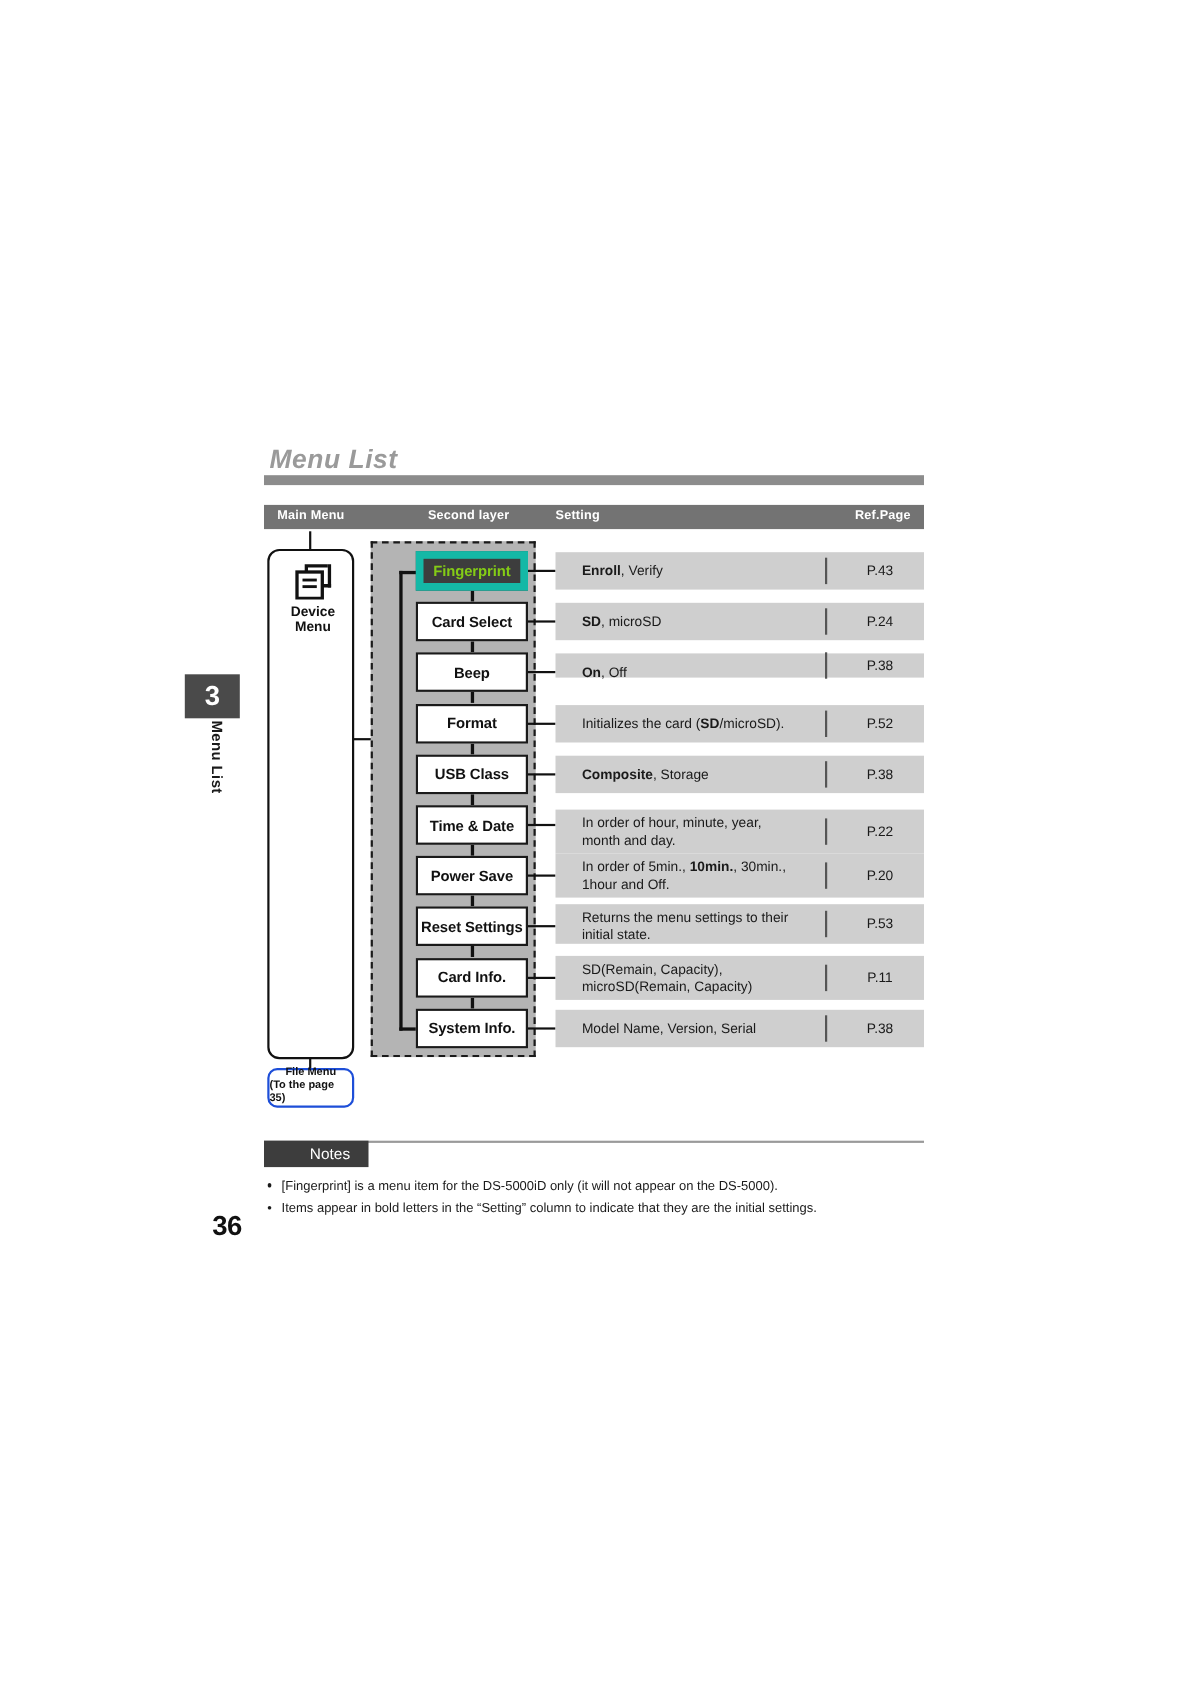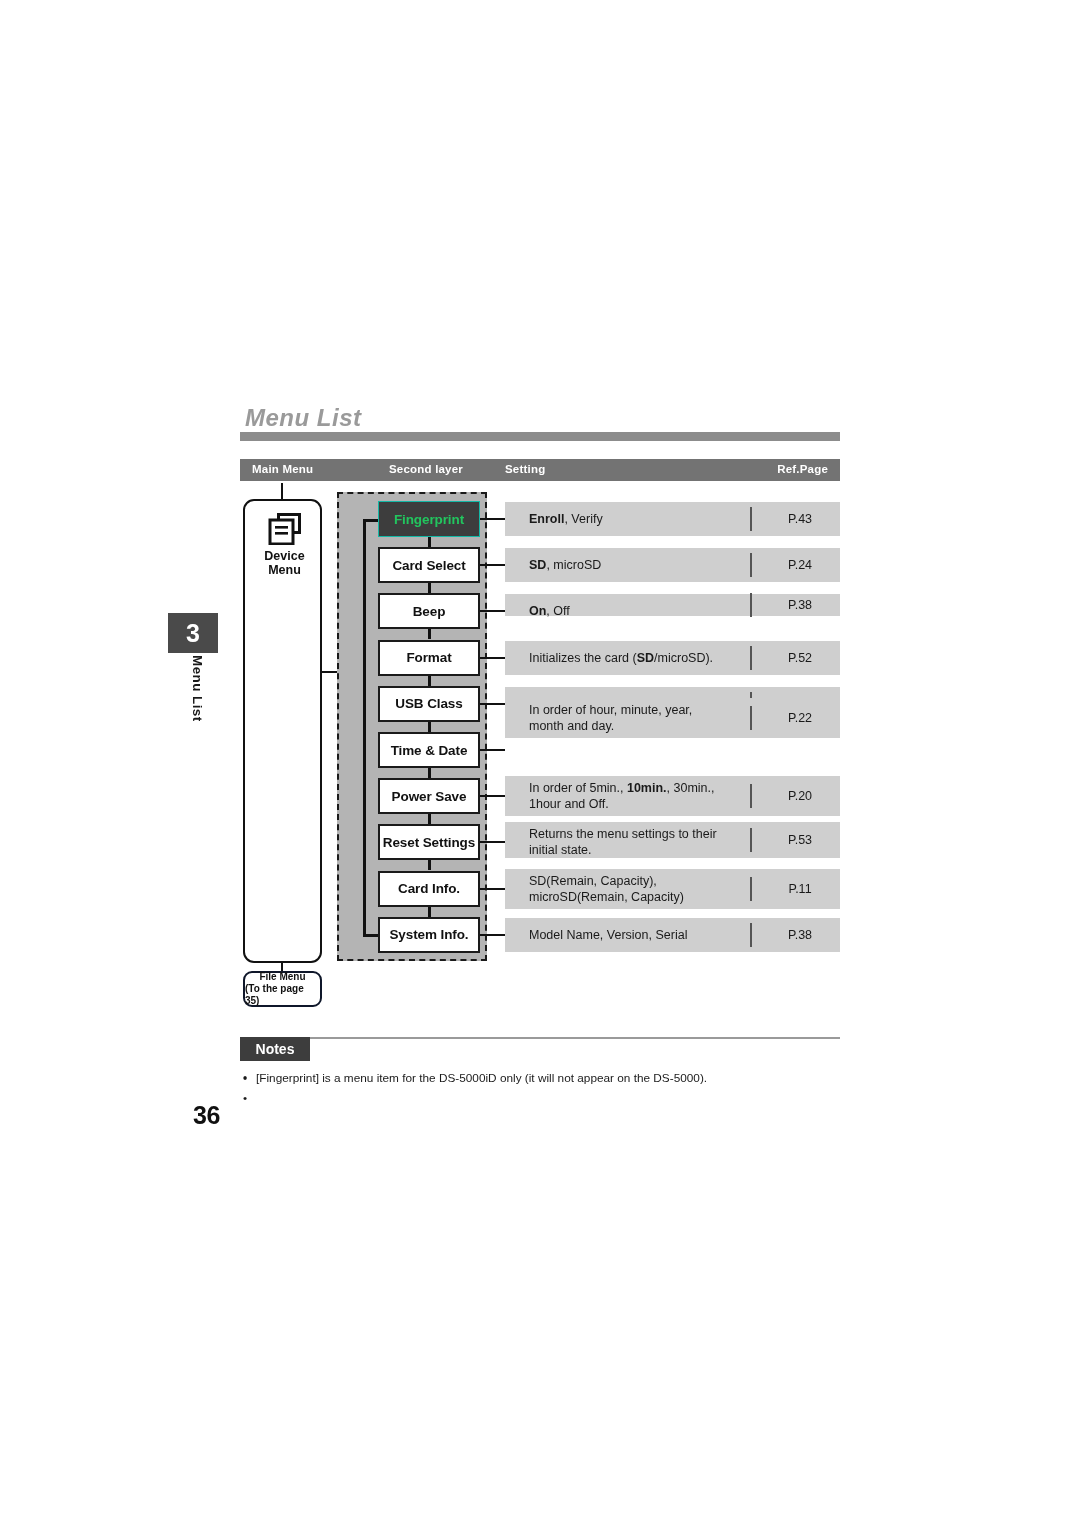--- a/index.html
+++ b/index.html
@@ -66,23 +66,23 @@
     font-size:12.5px;font-weight:bold;line-height:14px;color:#111;
   }
   
   .device-conn{
     position:absolute;left:321px;top:671px;width:18px;height:2px;background:#111;
   }
 
   
   .file-box{
     position:absolute;left:243px;top:971px;width:79px;height:36px;
-    border:2px solid #0f172a;border-radius:9px;background:#fff;
+    border:2px solid #1d4ed8;border-radius:9px;background:#fff;
     box-sizing:border-box;display:flex;flex-direction:column;
-    align-items:center;justify-content:center;
+    align-items:center;justify-content:flex-end;
   }
   .file-stub{
     position:absolute;left:281px;top:962px;width:2px;height:10px;background:#111;
   }
   .file-l1{font-size:10px;font-weight:bold;color:#111;line-height:12px;}
   .file-l2{font-size:10px;font-weight:bold;color:#111;line-height:12px;}
 
   
   .group{
     position:absolute;left:337px;top:492px;width:150px;height:469px;
@@ -100,21 +100,21 @@
   }
 
   
   .item{
     position:absolute;left:378px;width:102px;height:36px;
     background:#ffffff;border:2px solid #1a1a1a;box-sizing:border-box;
     display:flex;align-items:center;justify-content:center;
     font-size:13.5px;font-weight:bold;color:#111;letter-spacing:-0.1px;
   }
   .item.dark{
-    background:#3d3d3d;color:#22c55e;border:1px solid #14b8a6;
+    background:#3d3d3d;color:#84cc16;border:7px solid #14b8a6;
   }
   
   .ilink{
     position:absolute;left:428px;width:3px;height:10px;background:#111;
   }
   
   .lead{
     position:absolute;left:480px;width:25px;height:2px;background:#111;
   }
 
@@ -137,21 +137,21 @@
   }
   .row b{font-weight:bold;}
 
   
   .notes-rule{
     position:absolute;left:240px;top:1037px;width:600px;height:2px;background:#9a9a9a;
   }
   .notes-tag{
     position:absolute;left:240px;top:1037px;width:70px;height:24px;
     background:#3d3d3d;color:#fff;display:flex;align-items:center;
-    justify-content:center;font-size:14px;font-weight:bold;
+    justify-content:center;font-size:14px;font-weight:normal;padding-left:25px;
   }
   .notes-list{
     position:absolute;left:240px;top:1068px;width:600px;
   }
   .note{
     position:relative;padding-left:16px;font-size:11.8px;line-height:19px;
     color:#1a1a1a;margin-bottom:1px;
   }
   .note .bullet{
     position:absolute;left:3px;top:0;font-size:11.8px;line-height:19px;
@@ -260,21 +260,21 @@
       <div class="row" style="top: 686.8px; height: 34px;">
         <div class="stext" style="top: 9px;"><b>Composite</b>, Storage</div>
         <div class="divider"></div>
         <div class="ref">P.38</div>
       </div>
       <div class="ilink" style="top: 768px;"></div>
       <div class="item" style="top: 732px;">
         <span>Time &amp; Date</span>
       </div>
       <div class="lead" style="top: 749px;"></div>
-      <div class="row" style="top: 698px; height: 40px; text-decoration: underline;">
+      <div class="row" style="top: 736px; height: 40px; text-decoration: underline;">
         <div class="stext" style="top: 4px;">In order of hour, minute, year, month and day.</div>
         <div class="divider"></div>
         <div class="ref">P.22</div>
       </div>
       <div class="ilink" style="top: 814.2px;"></div>
       <div class="item" style="top: 778.2px;">
         <span>Power Save</span>
       </div>
       <div class="lead" style="top: 795.2px;"></div>
       <div class="row" style="top: 776.2px; height: 40px;">
@@ -311,18 +311,18 @@
         <div class="divider"></div>
         <div class="ref">P.38</div>
       </div>
     </div>
 
   <div class="notes-rule"></div>
   <div class="notes-tag">Notes</div>
   <div class="notes-list" id="notes-list">
       <div class="note"><span class="bullet">•</span></div>
       <div class="note"><span class="bullet">•</span><span>[Fingerprint] is a menu item for the DS-5000iD only (it will not appear on the DS-5000).</span></div>
-      <div class="note"><span class="bullet">•</span></div>
+      <div class="note"><span class="bullet">•</span><span>Items appear in bold letters in the “Setting” column to indicate that they are the initial settings.</span></div>
     </div>
 
   <div class="pagenum">36</div>
 
 </div>
 
 </body></html>

